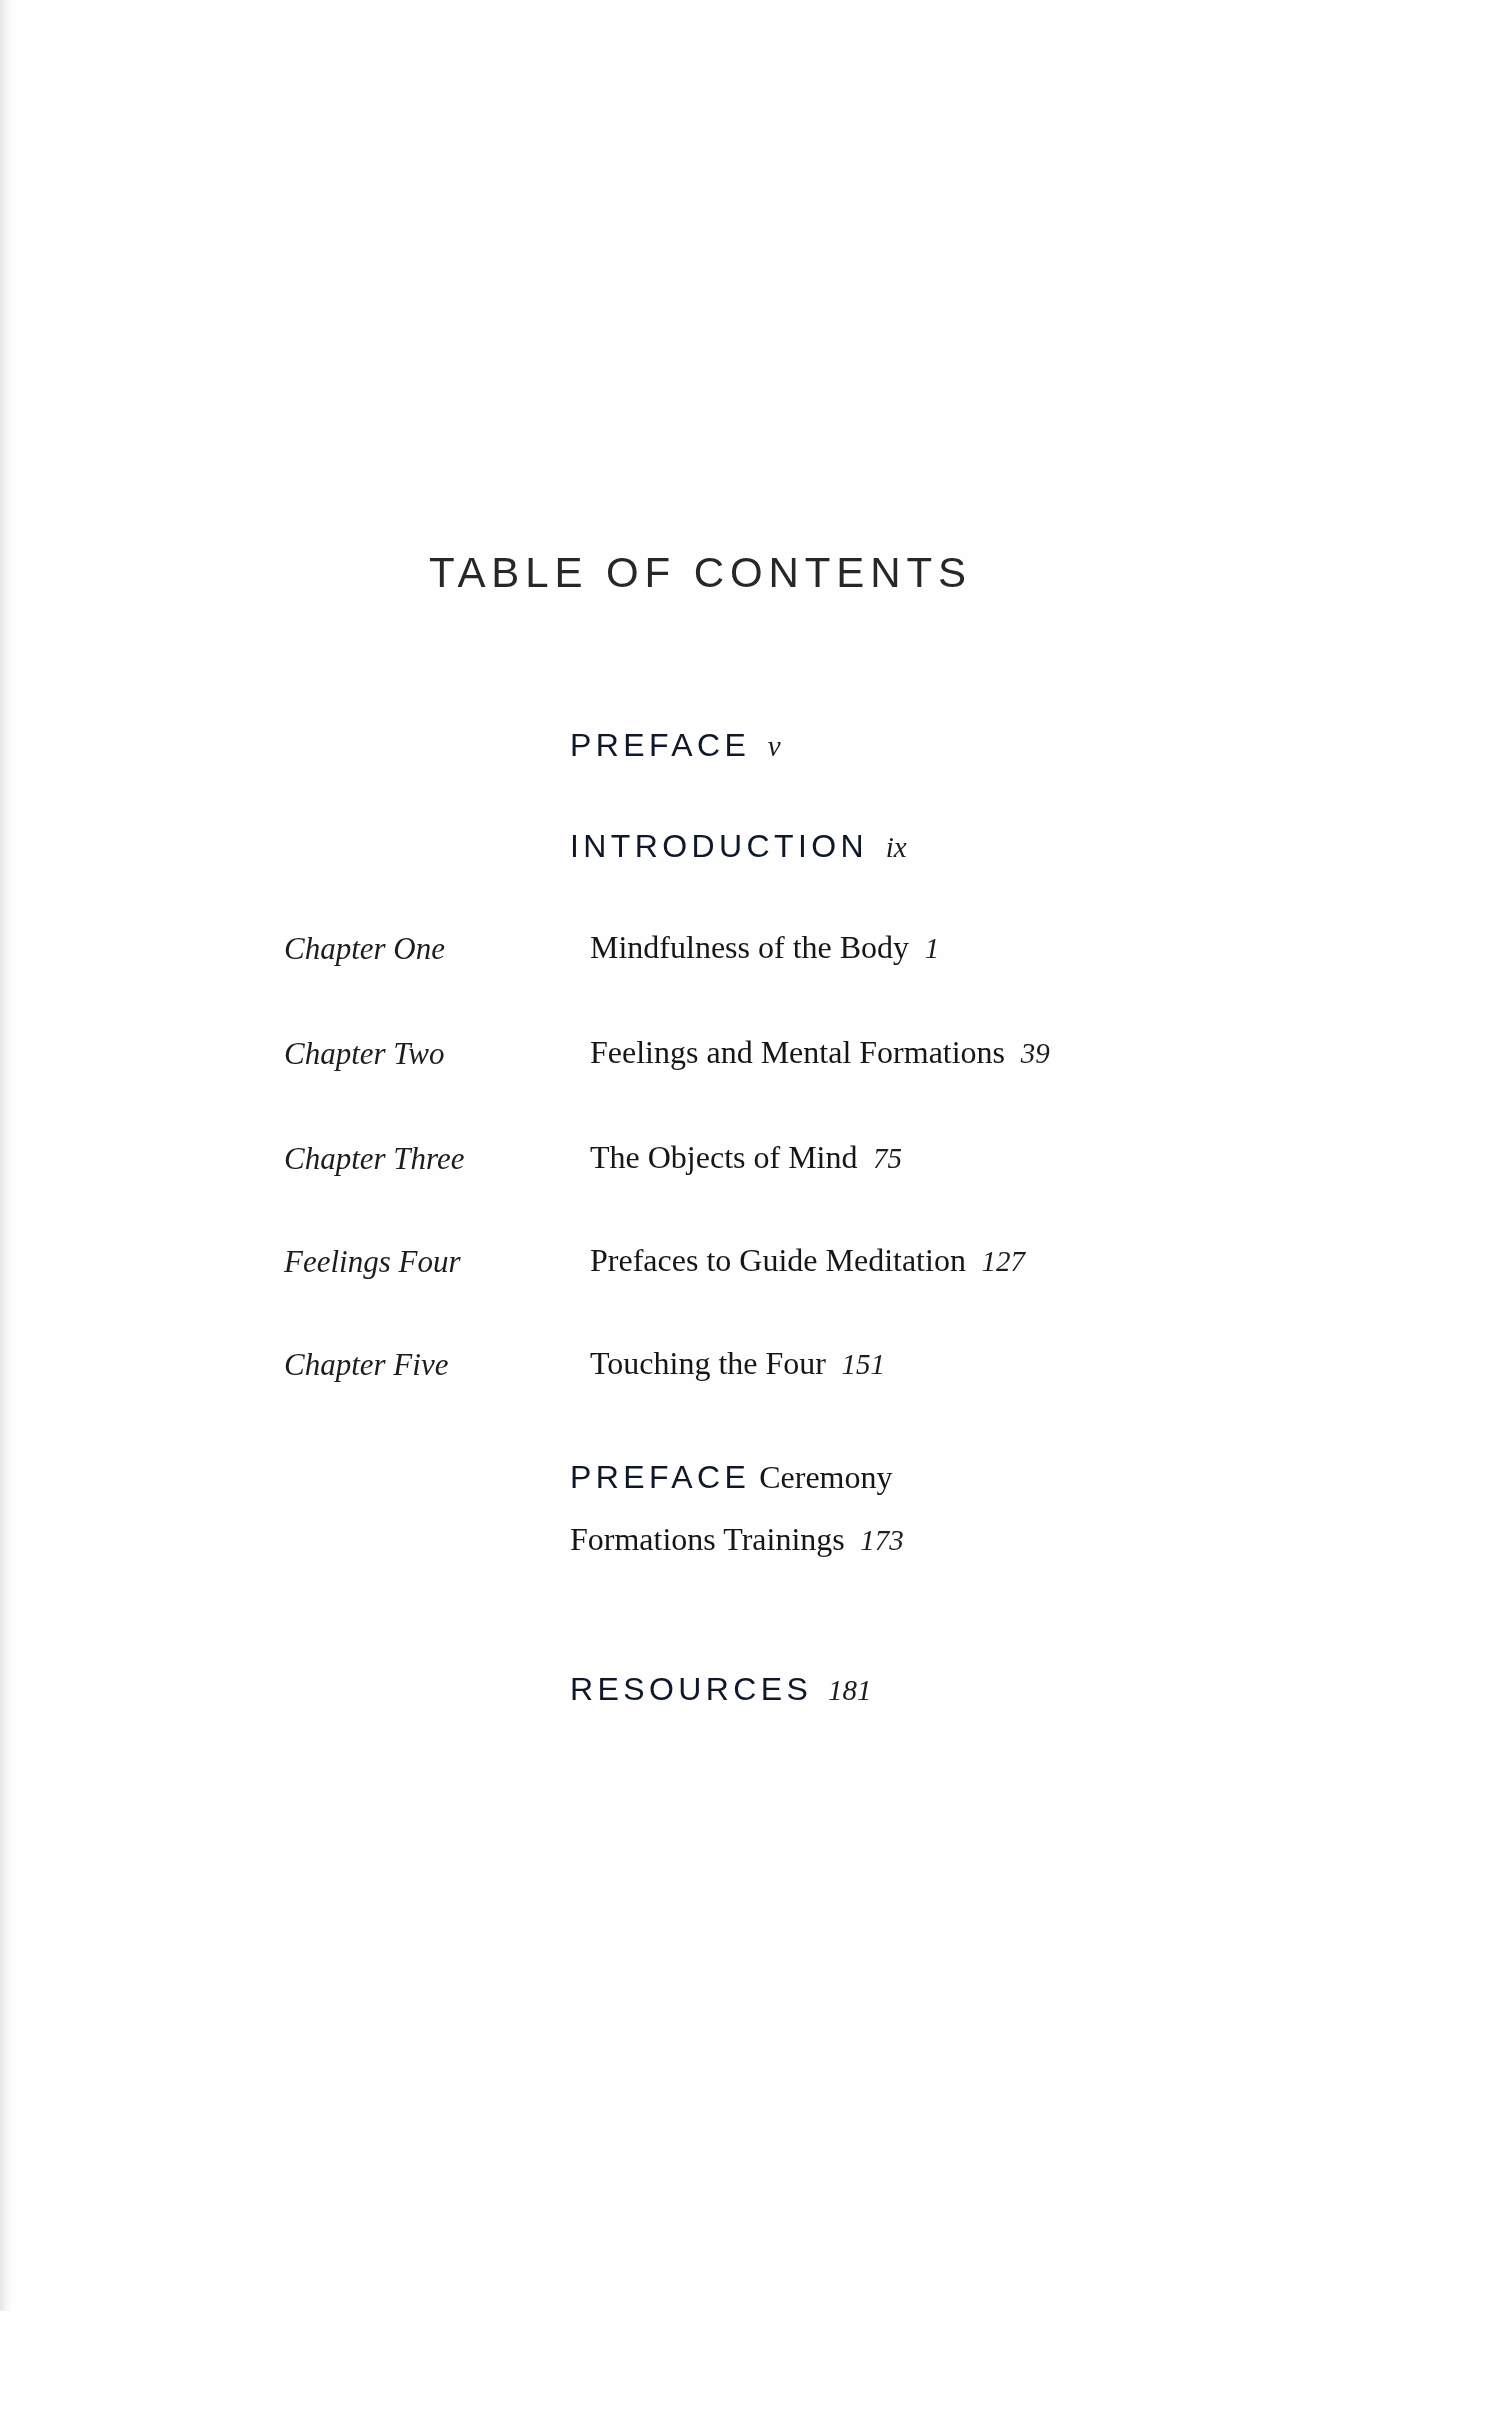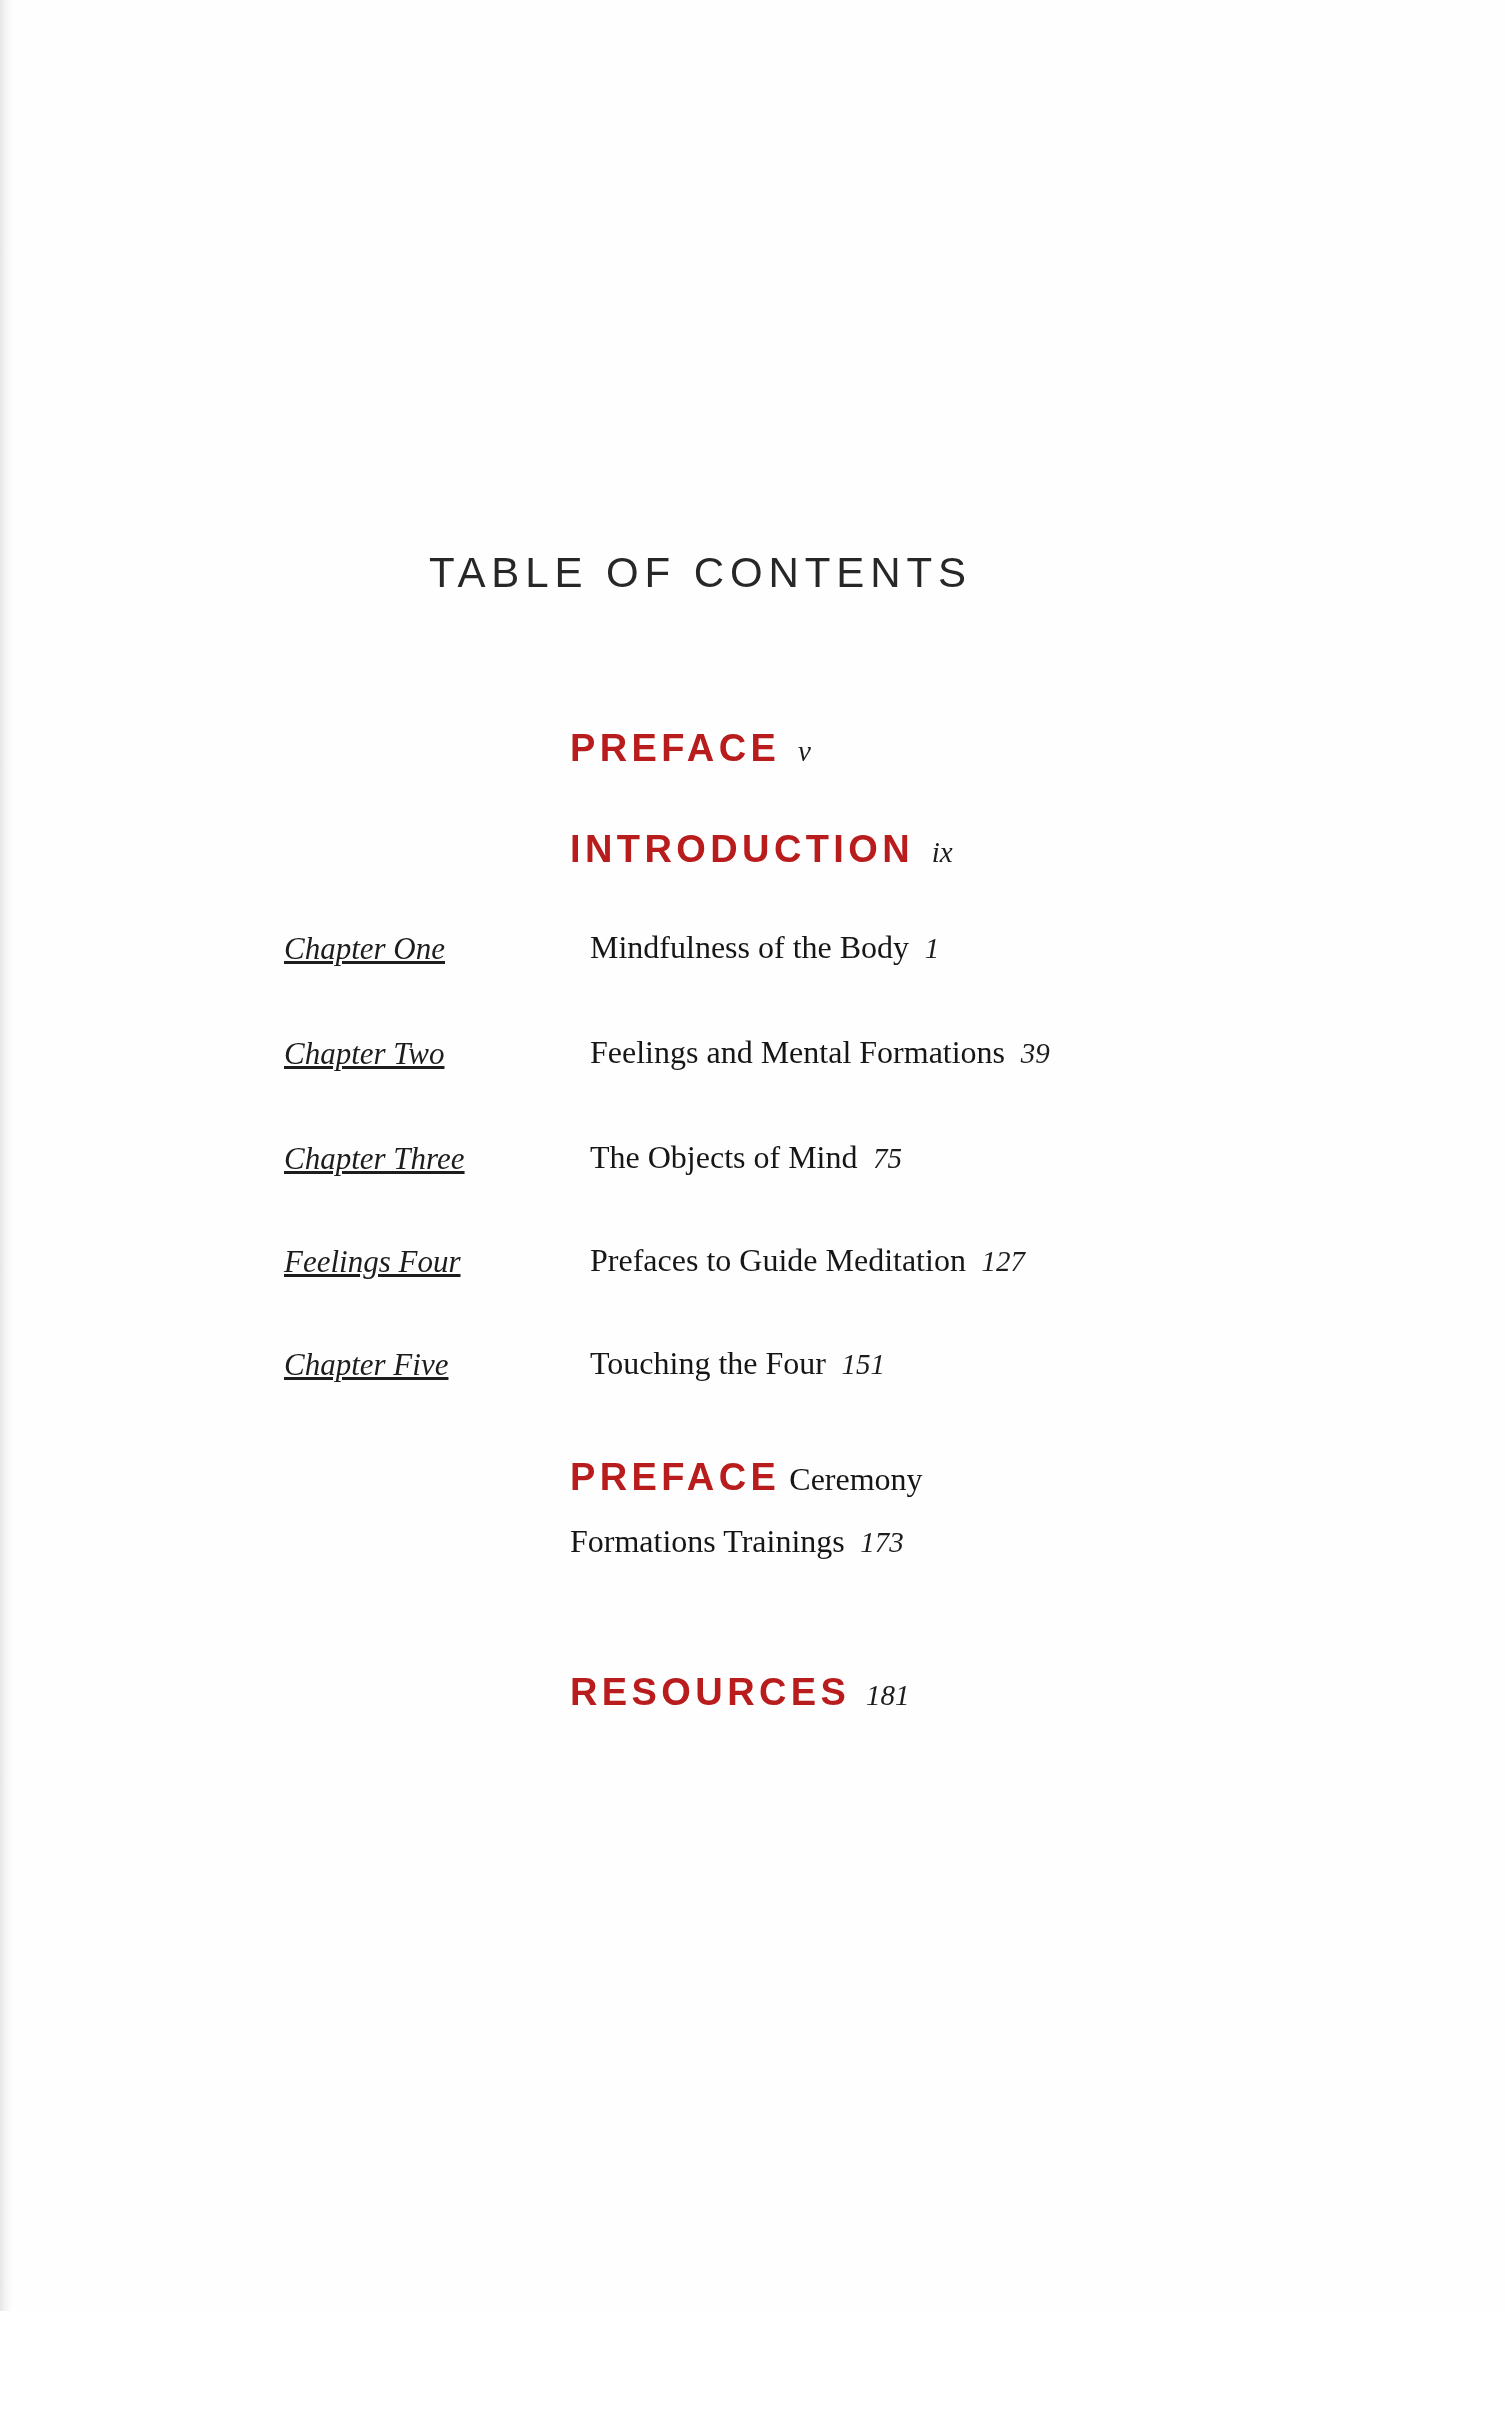--- a/index.html
+++ b/index.html
@@ -38,38 +38,37 @@
     white-space: nowrap;
   }
   .row {
     position: absolute;
     left: 0;
     width: 100%;
     white-space: nowrap;
   }
   .caps {
     font-family: "Liberation Sans", sans-serif;
-    font-weight: 700;
-    font-size: 38px;
+    font-weight: 400;
+    font-size: 32px;
     letter-spacing: 4.4px;
-    color: #b91c1c;
+    color: #0f172a;
   }
   .front-row {
     left: 570px;
   }
   .chapter-label {
     position: absolute;
     left: 284px;
     top: 2px;
     font-family: "Liberation Serif", serif;
     font-style: italic;
     font-size: 31px;
     color: #1d1d1d;
     white-space: nowrap;
-    text-decoration: underline;
   }
   .chapter-main {
     position: absolute;
     left: 590px;
     top: 0;
     white-space: nowrap;
   }
   .serif-title {
     font-family: "Liberation Serif", serif;
     font-size: 32px;

